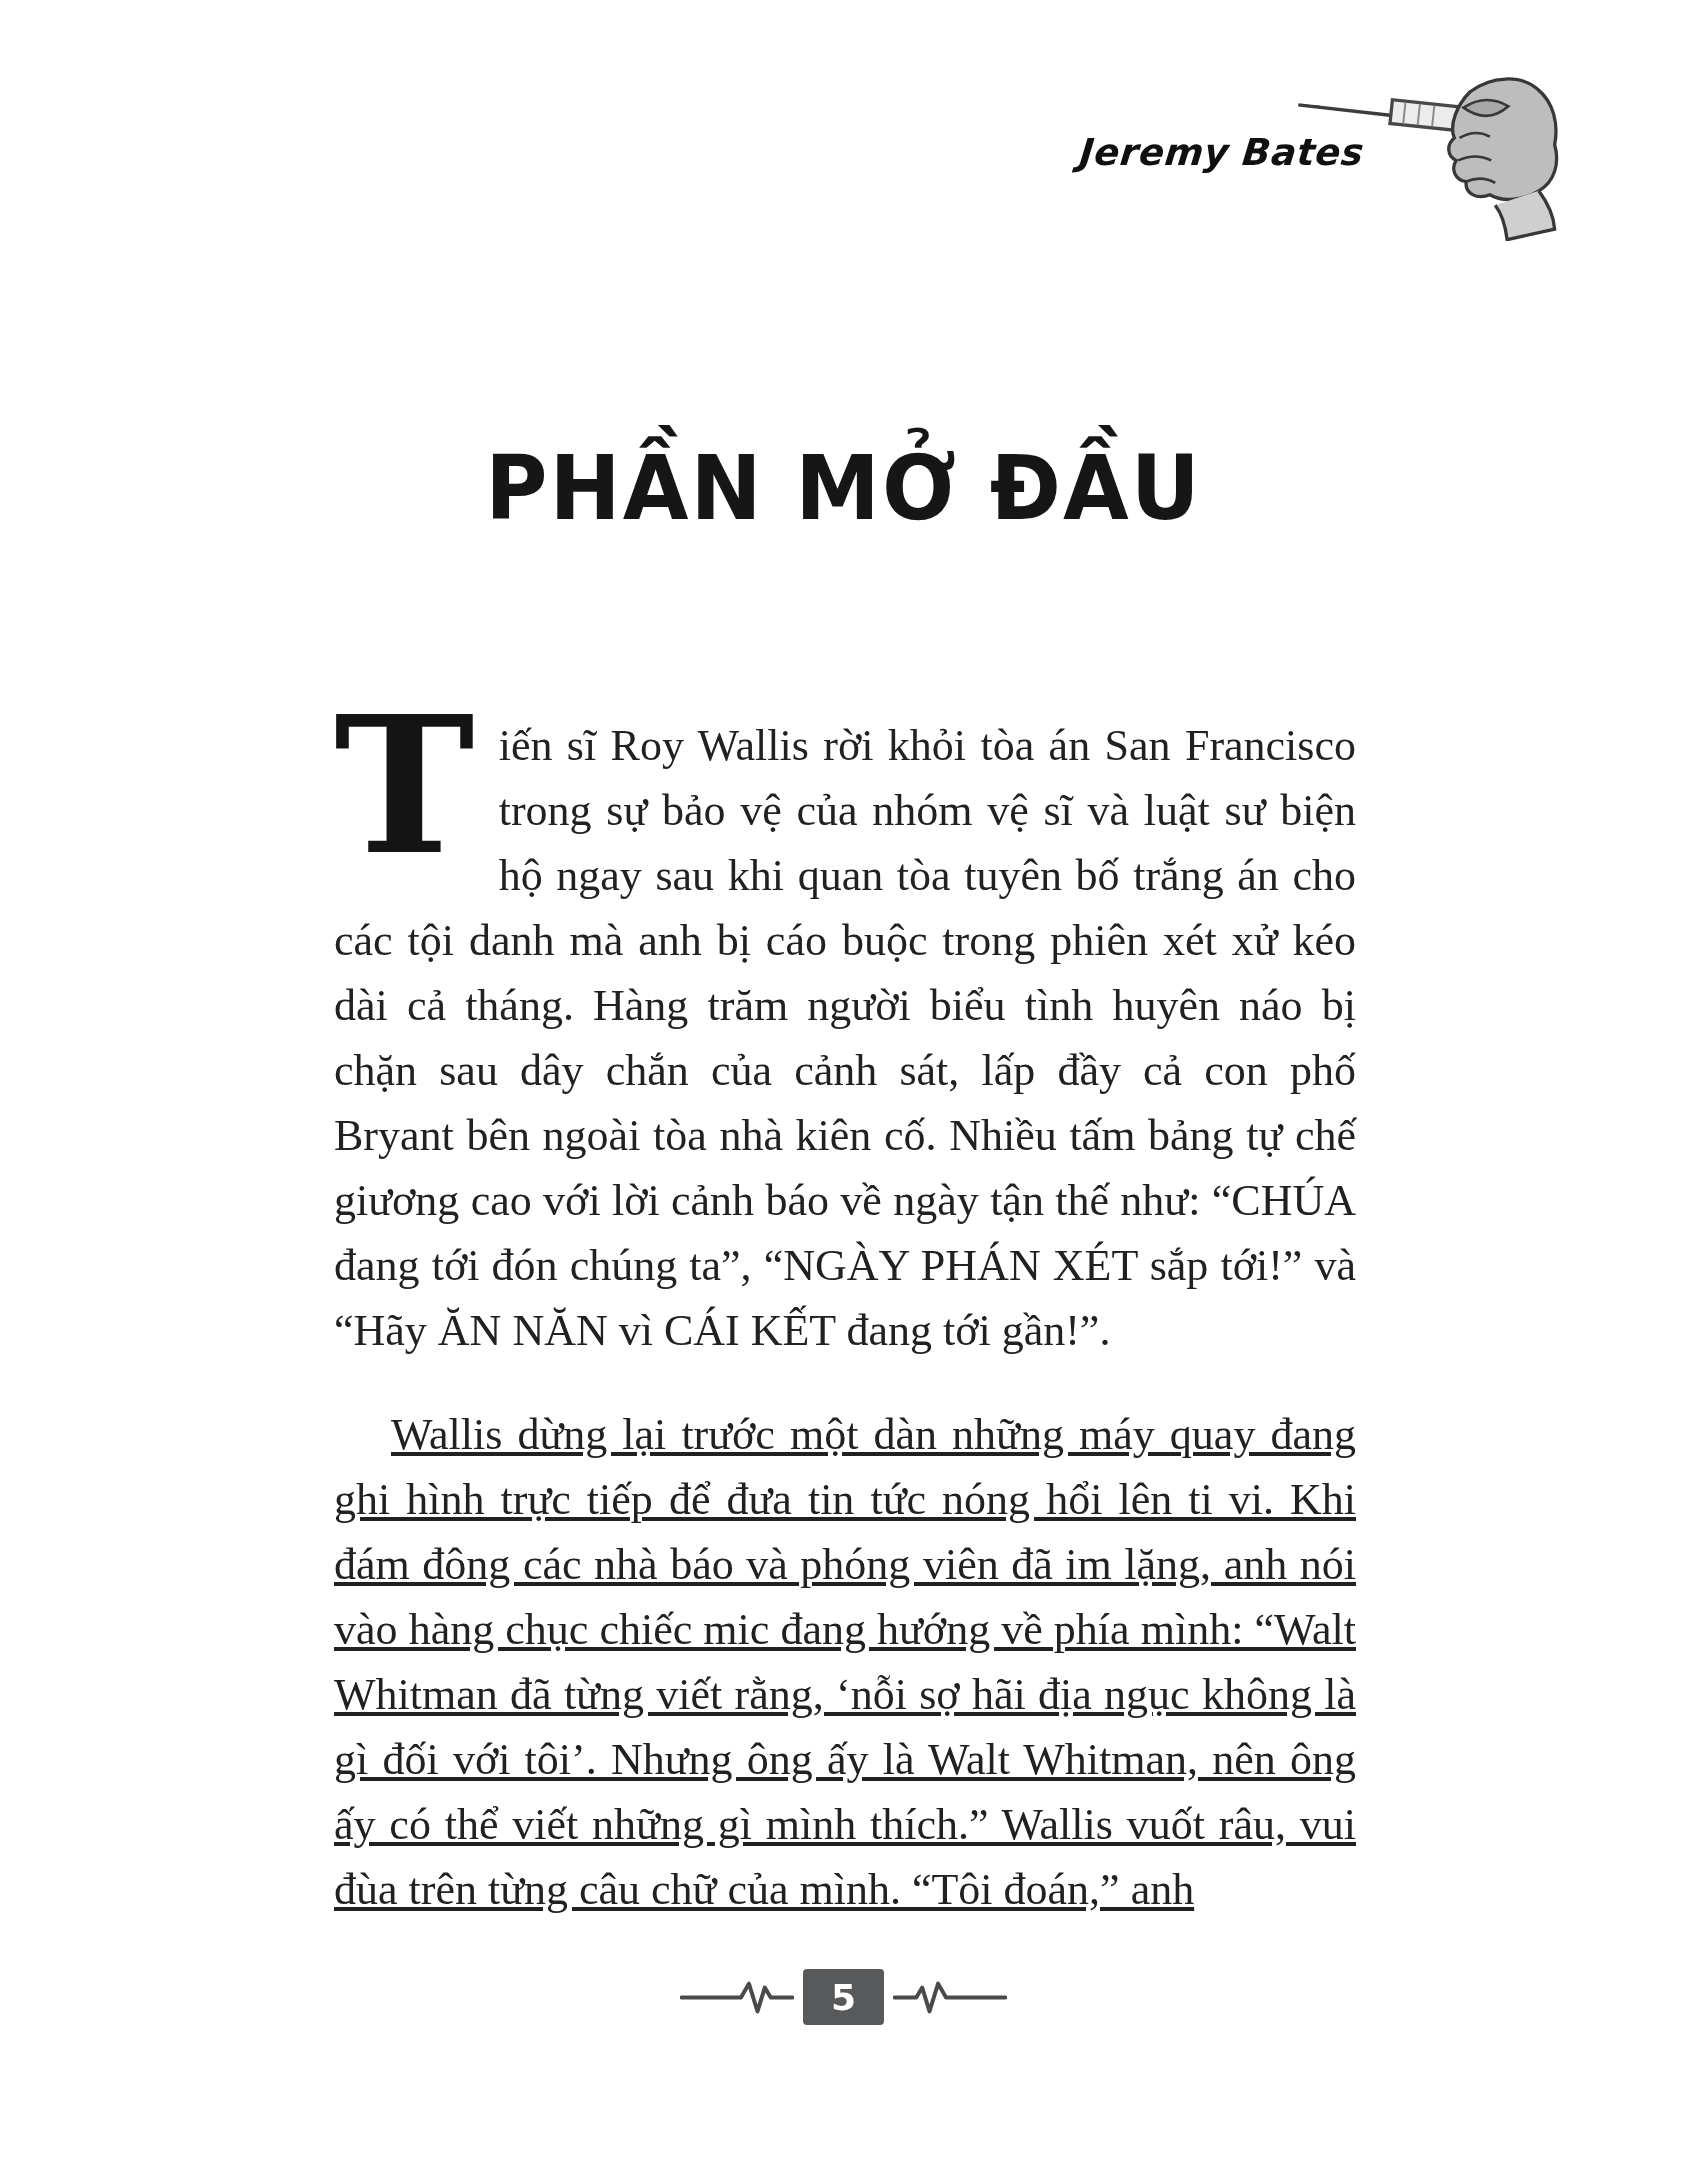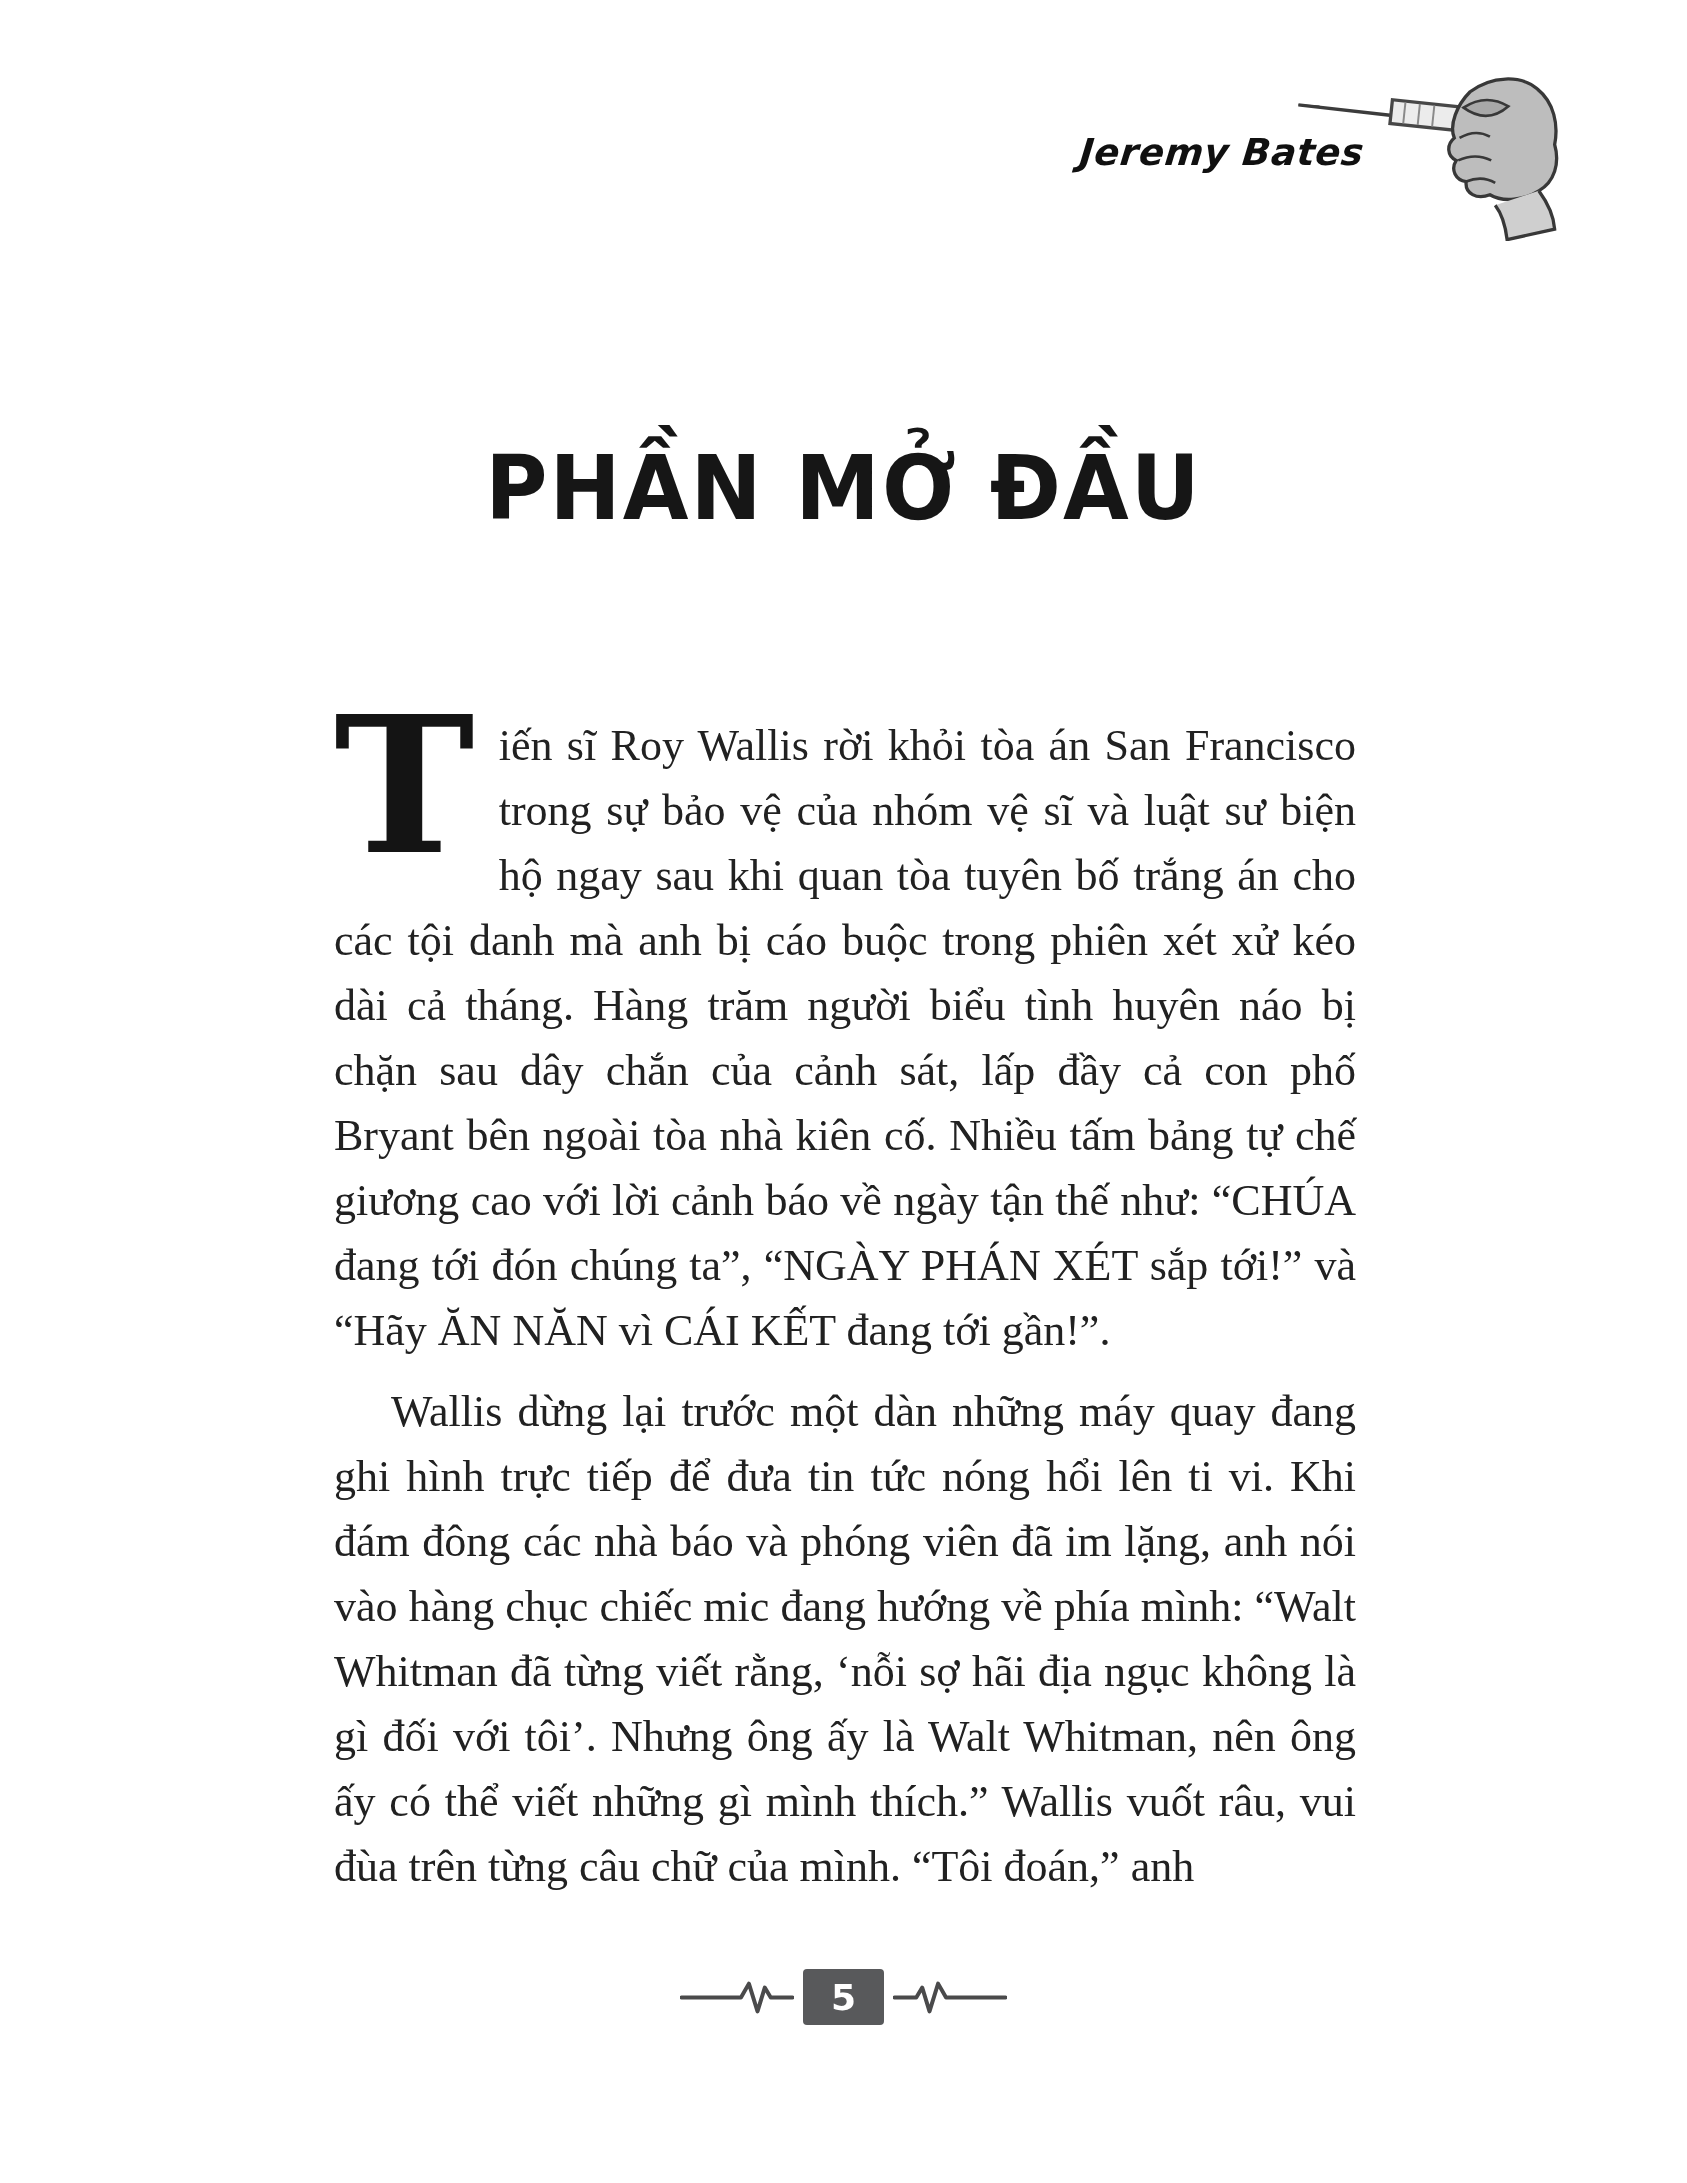--- a/index.html
+++ b/index.html
@@ -59,21 +59,21 @@
     position: absolute;
     left: 334px;
     top: 713px;
     width: 1022px;
     font-size: 44px;
     line-height: 65px;
     color: #212121;
     text-align: justify;
   }
   .para { margin: 0; }
-  .para2 { margin-top: 16px; text-indent: 57px; }
+  .para2 { margin-top: 39px; text-indent: 57px; text-decoration: underline; }
   .dropcap {
     float: left;
     font-family: "DejaVu Serif", serif;
     font-weight: bold;
     font-size: 189px;
     line-height: 136px;
     height: 138px;
     margin: 5.3px 24px 0 0;
     color: #141414;
   }

